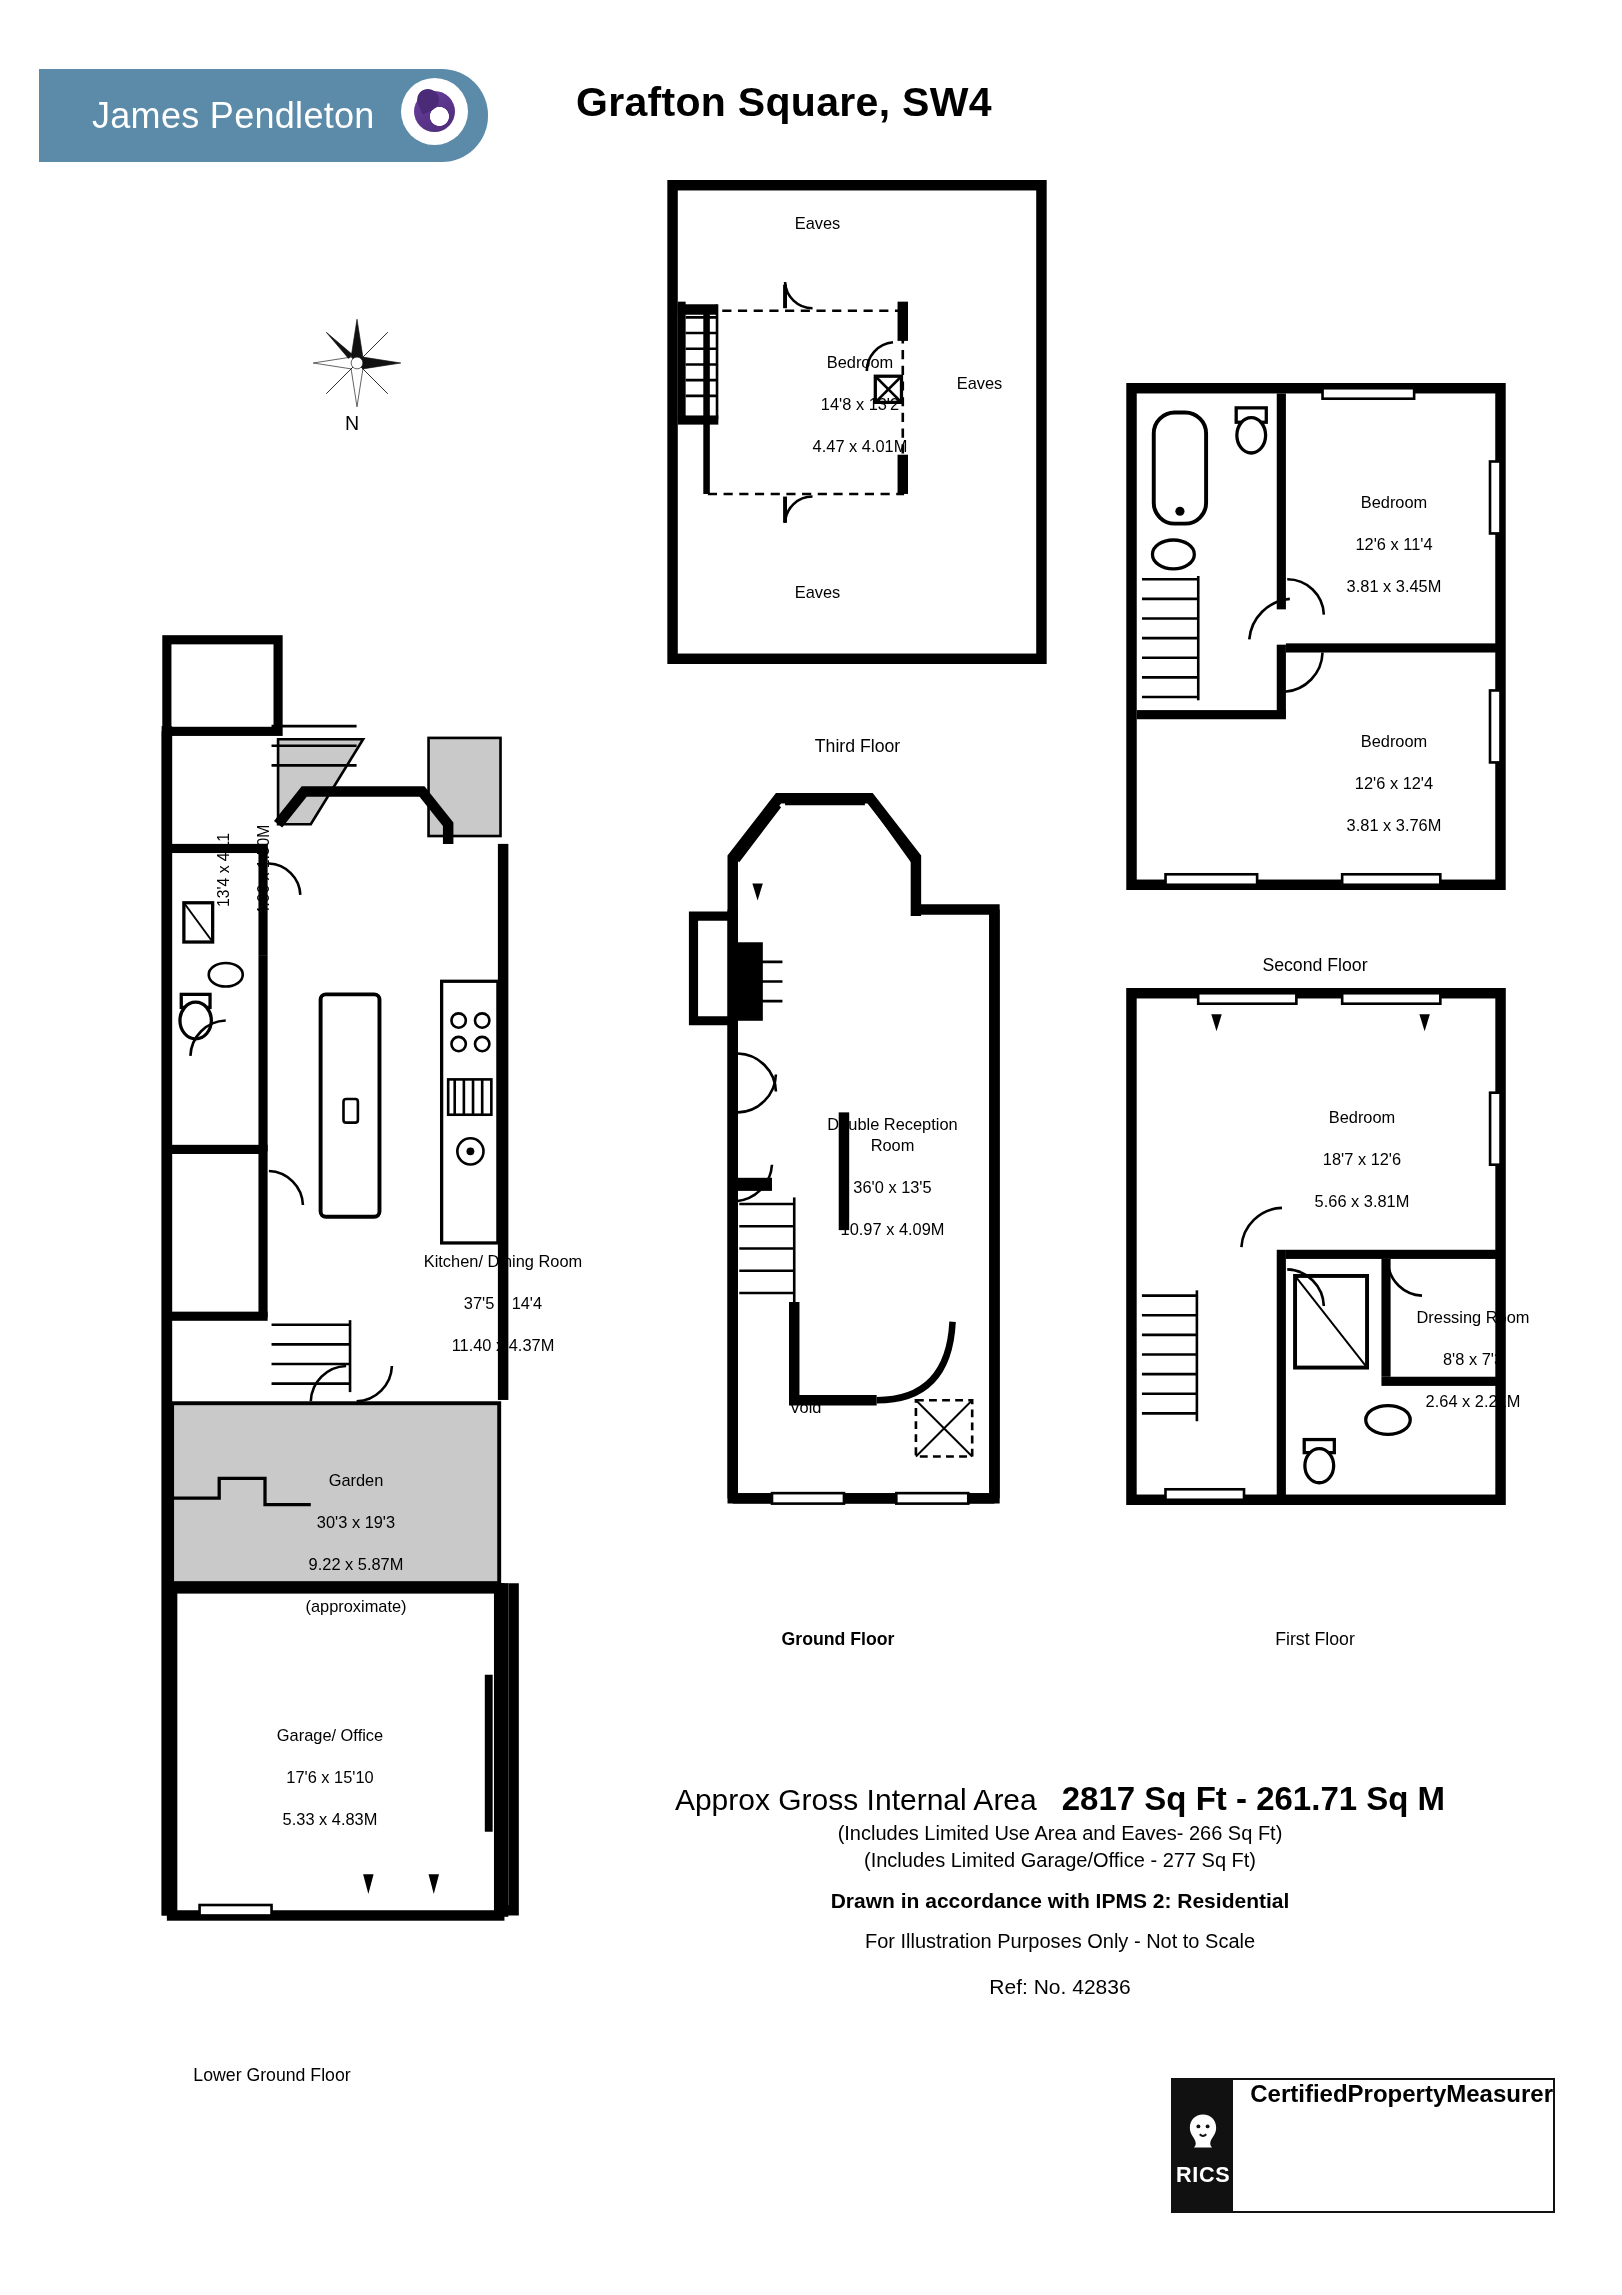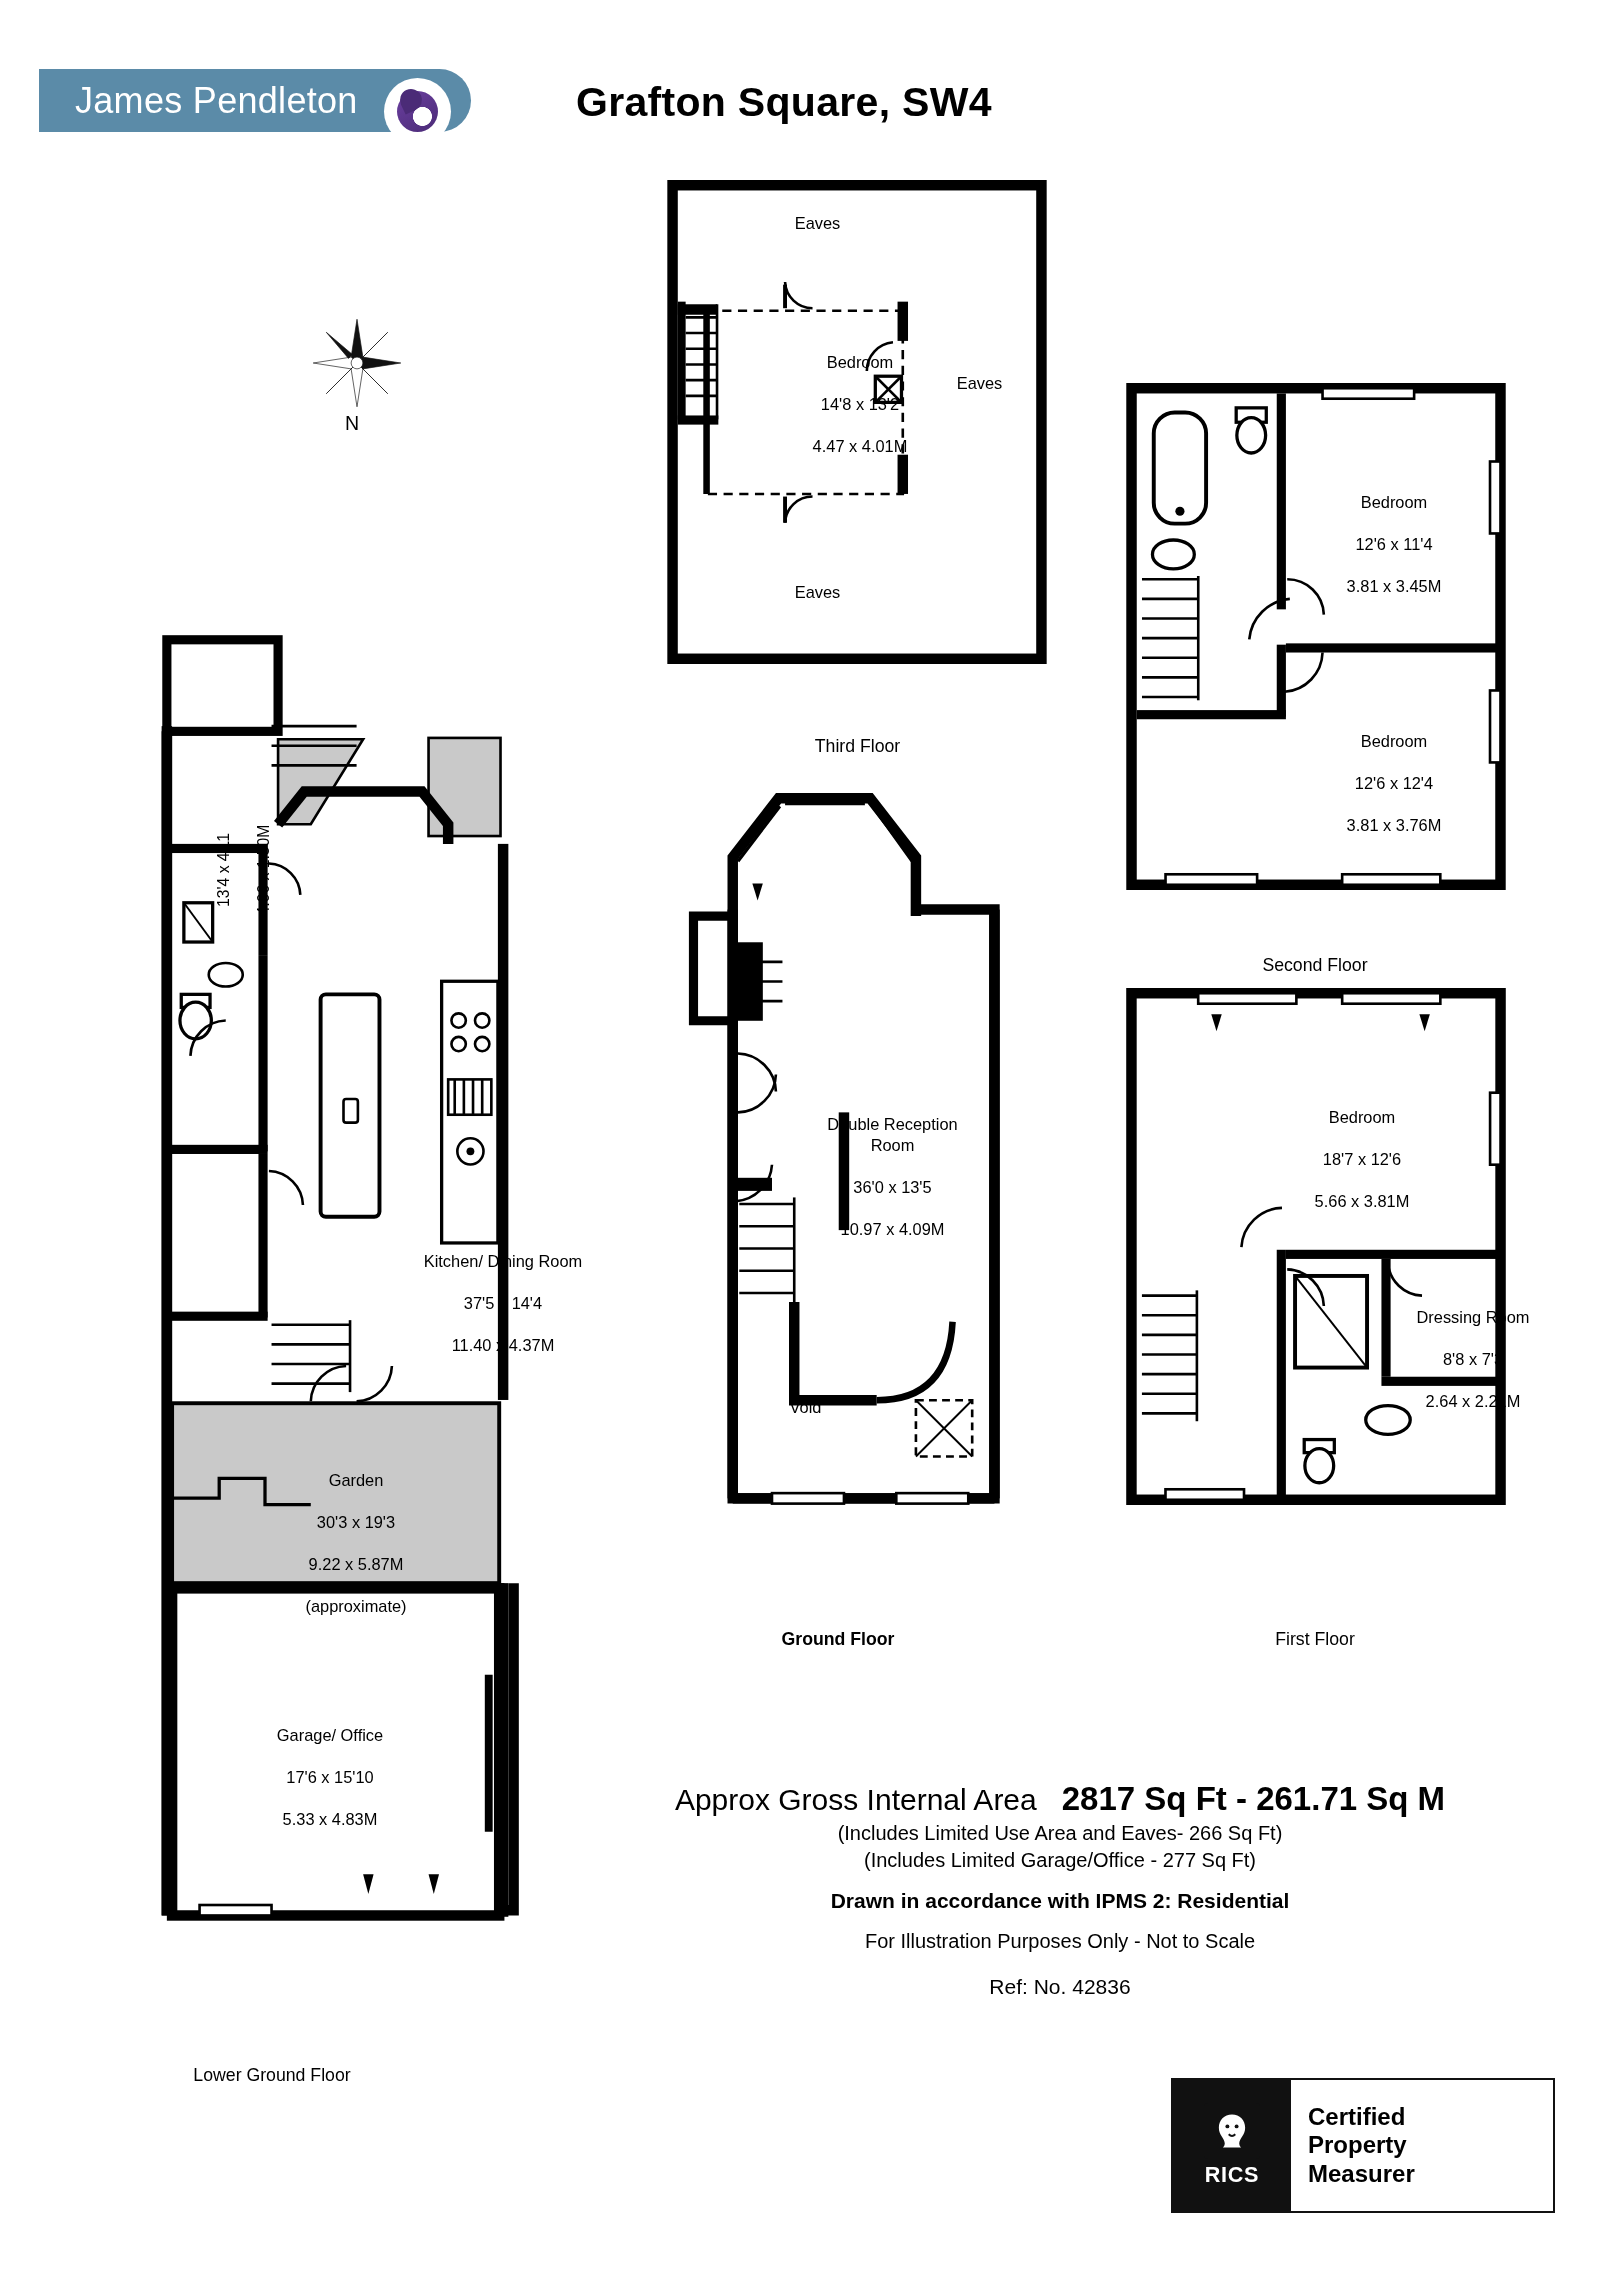--- a/index.html
+++ b/index.html
@@ -1,19 +1,19 @@
 <!DOCTYPE html>
 <html style="font-size:10.5px"><head>
 <meta charset="utf-8">
 <style>
   html,body{margin:0;padding:0;background:#ffffff;}
   body{width:1623px;height:2295px;position:relative;font-family:"Liberation Sans",sans-serif;color:#000;}
   .abs{position:absolute;}
   
-  #brand{left:39px;top:69px;width:432px;height:63px;background:#5b8ba8;border-radius:0 46px 46px 0;display:flex;align-items:center;}
+  #brand{left:39px;top:69px;width:432px;height:93px;background:#5b8ba8;border-radius:0 46px 46px 0;display:flex;align-items:center;padding-left:17px;}
   #brand .bname{font-size:36px;color:#ffffff;letter-spacing:0.3px;margin-left:36px;}
   #brand .logo{position:absolute;right:19.6px;top:9.2px;width:67px;height:67px;border-radius:50%;background:#ffffff;display:flex;align-items:center;justify-content:center;}
   #brand .logo .swirl{width:41px;height:41px;border-radius:50%;background:
       radial-gradient(circle at 62% 62%, #ffffff 0 9.2px, rgba(0,0,0,0) 9.8px),
       linear-gradient(145deg,#6b3fa0 0%,#4b2b77 100%);
       position:relative;}
   #brand .logo .swirl:after{content:"";position:absolute;left:2.6px;top:-2.6px;width:22px;height:22px;border-radius:50% 50% 50% 0;background:#4b2b77;transform:rotate(-25deg);}
   #title{left:576px;top:79px;font-size:41px;font-weight:bold;letter-spacing:0.3px;}
 
   
@@ -36,21 +36,21 @@
   #areaBlock .ipms{font-size:21px;font-weight:bold;margin-top:17px;}
   #areaBlock .illus{font-size:20px;margin-top:17px;}
   #areaBlock .ref{font-size:21px;margin-top:22px;}
 
   
   #rics{left:1171px;top:2078px;width:380px;height:131px;border:2.6px solid #111;display:flex;}
   #rics .left{width:118px;background:#111;display:flex;align-items:center;justify-content:center;flex-direction:column;}
   #rics .left .lion{width:56px;height:56px;border-radius:3.9px;background:#111;position:relative;display:flex;align-items:center;justify-content:center;}
   #rics .left .lion svg{display:block;}
   #rics .left .rtxt{color:#fff;font-size:21.6px;font-weight:bold;letter-spacing:0.7px;margin-top:2.6px;}
-  #rics .right{flex:1;display:flex;flex-direction:column;justify-content:center;padding-left:17px;}
+  #rics .right{flex:1;display:flex;justify-content:center;padding-left:17px;}
   #rics .right div{font-size:24px;font-weight:bold;line-height:1.18;}
 </style>
 </head>
 <body>
 
 <div class="abs" id="brand">
   <div class="bname">James Pendleton</div>
   <div class="logo">
       <div class="swirl"></div>
     </div>

